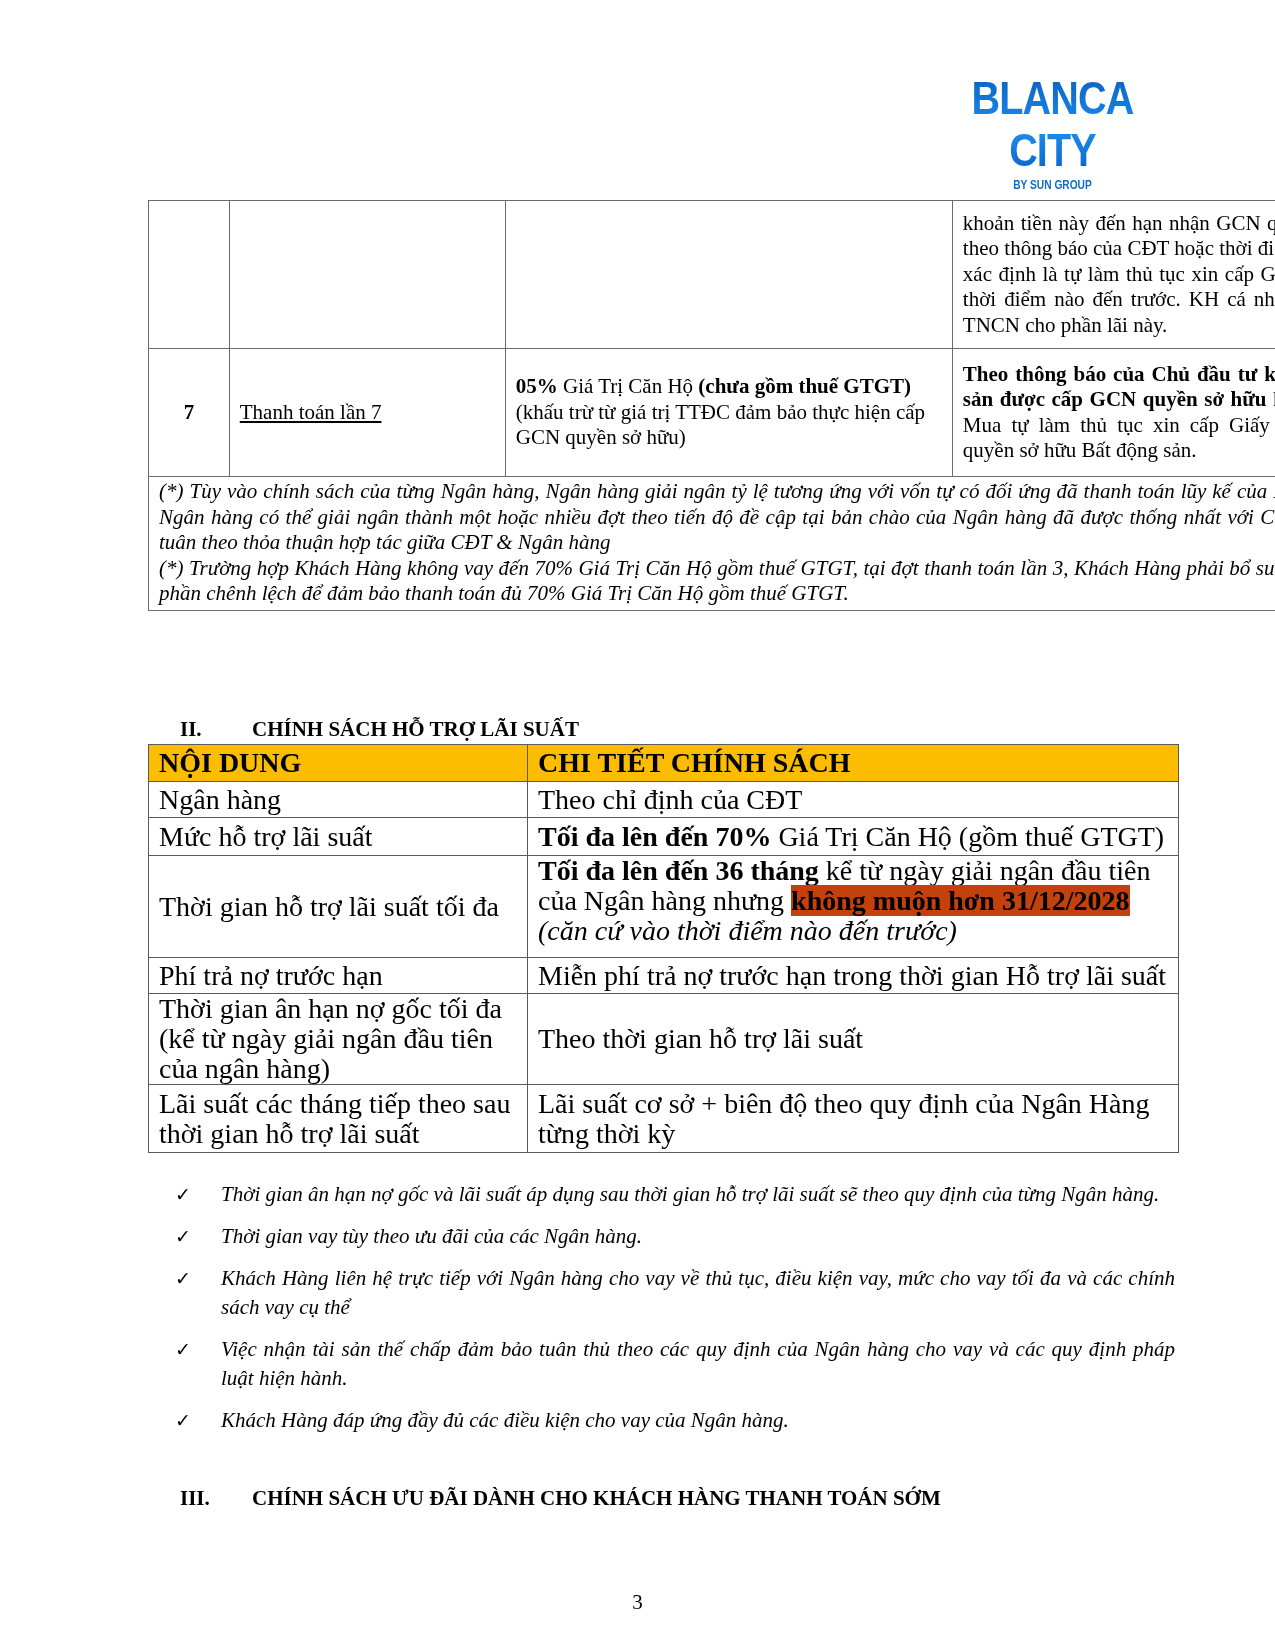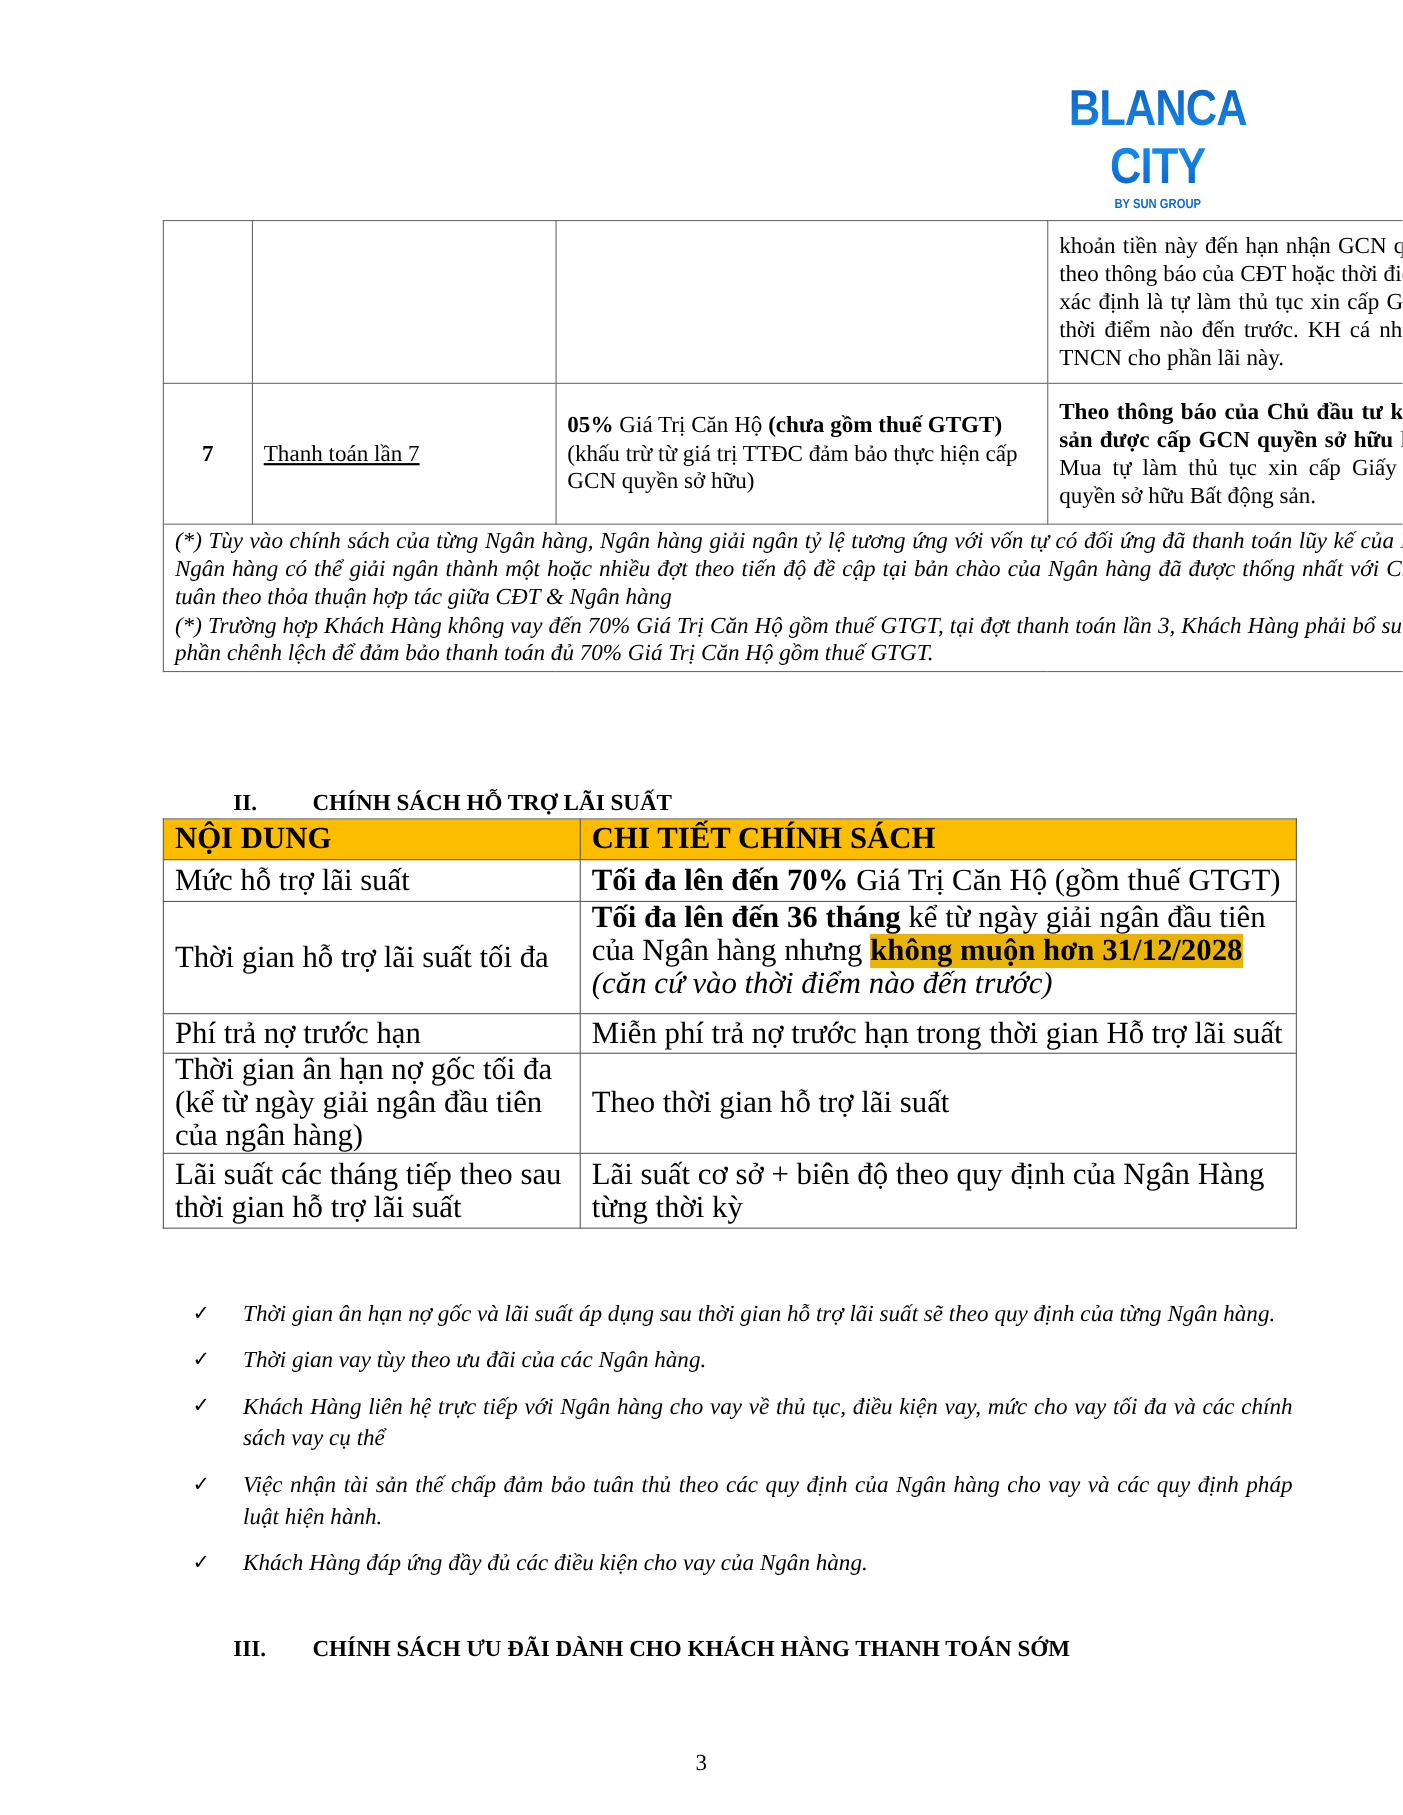--- a/index.html
+++ b/index.html
@@ -19,27 +19,27 @@
   .t1 td { border: 1.5px solid #6b6b6b; vertical-align: middle; padding: 0 10px; }
   .t1 .c-num { width: 46px; text-align: center; font-weight: bold; }
   .t1 .c-name { width: 208px; text-decoration: underline; }
   .t1 .c-amt { width: 350px; }
   .t1 .c-time { width: 345px; text-align: justify; }
   .t1 .note { font-style: italic; text-align: justify; padding: 2px 10px 3px 10px; }
   .b { font-weight: bold; }
   .i { font-style: italic; }
 
   .sec { position: absolute; left: 180px; font-weight: bold; font-size: 21px; line-height: 26px; }
-  .sec .num { display: inline-block; width: 72px; margin-left: 32px; }
+  .sec .num { display: inline-block; width: 72px; }
 
   .t2 { position: absolute; left: 148px; top: 744px; width: 1031px; font-size: 28px; line-height: 30px; }
   .t2 td { border: 1.5px solid #5a5a5a; padding: 0 10px; vertical-align: middle; }
   .t2 .c1 { width: 358px; }
   .t2 thead td { background: #fcbd00; font-weight: bold; height: 36px; }
-  .hl { background: #eab308; font-weight: bold; }
+  .hl { background: #c2410c; font-weight: bold; }
 
   .bullets { position: absolute; left: 175px; top: 1180px; width: 1000px; font-size: 21px; line-height: 29px; font-style: italic; }
   .bullet { position: relative; padding-left: 46px; margin-bottom: 13px; text-align: justify; }
   .bullet .chk { position: absolute; left: 0; top: 0; font-style: normal; font-size: 19px; }
 
   .pagenum { position: absolute; left: 0; width: 1275px; top: 1590px; text-align: center; font-size: 21px; }
 </style>
 </head>
 <body>
 
@@ -76,20 +76,24 @@
 </div>
 
 <table class="t2">
   <thead>
     <tr>
       <td class="c1">NỘI DUNG</td>
       <td>CHI TIẾT CHÍNH SÁCH</td>
     </tr>
   </thead>
   <tbody>
+    <tr style="height:36px;">
+      <td class="c1">Ngân hàng</td>
+      <td>Theo chỉ định của CĐT</td>
+    </tr>
     <tr style="height:38px;">
       <td class="c1">Mức hỗ trợ lãi suất</td>
       <td><span class="b">Tối đa lên đến 70%</span><span> Giá Trị Căn Hộ (gồm thuế GTGT)</span></td>
     </tr>
     <tr style="height:102px;">
       <td class="c1">Thời gian hỗ trợ lãi suất tối đa</td>
       <td style="vertical-align:top;"><span class="b">Tối đa lên đến 36 tháng</span><span> kể từ ngày giải ngân đầu tiên của Ngân hàng nhưng </span><span class="hl">không muộn hơn 31/12/2028</span><span class="i"> (căn cứ vào thời điểm nào đến trước)</span></td>
     </tr>
     <tr style="height:36px;">
       <td class="c1">Phí trả nợ trước hạn</td>

